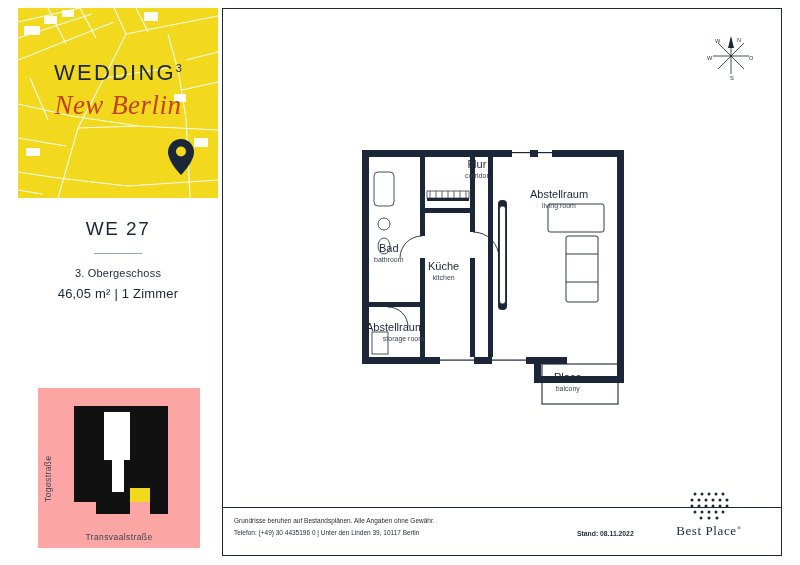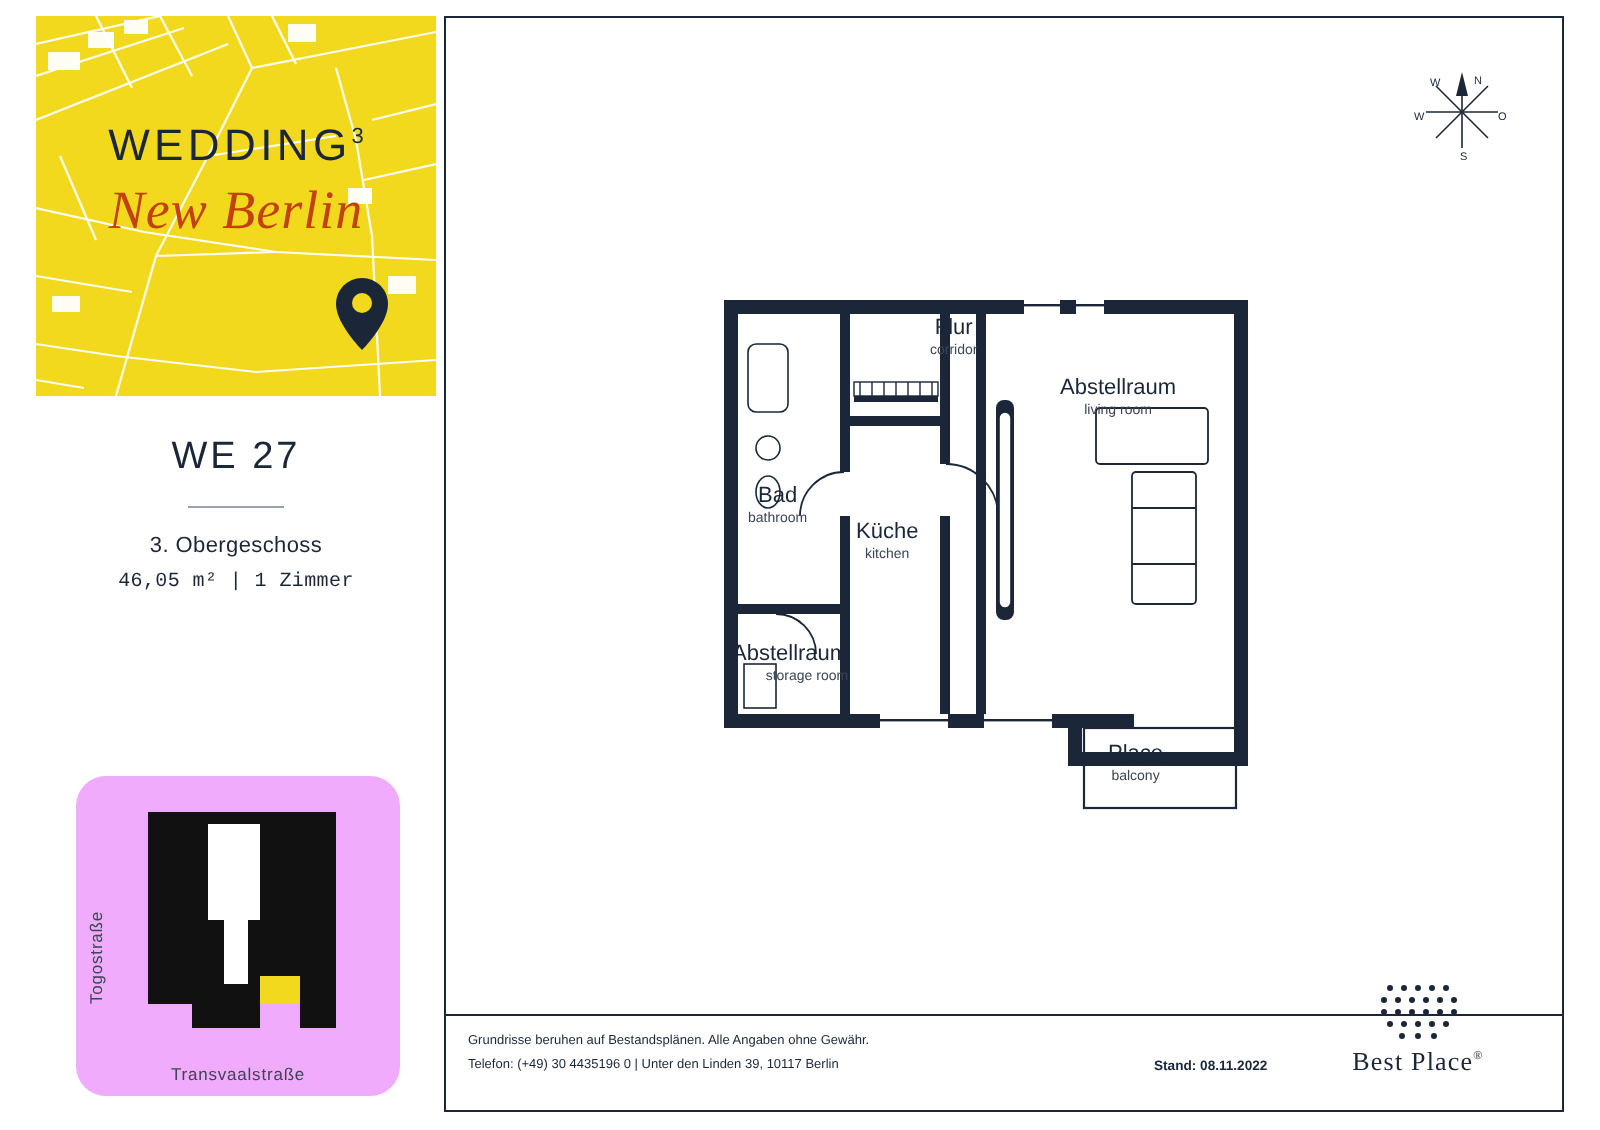--- a/index.html
+++ b/index.html
@@ -83,33 +83,31 @@
     background: #9aa3ad;
     margin: 13px auto 13px;
   }
   .unit-floor {
     font-size: 11px;
     color: #1b2738;
     margin-bottom: 7px;
     letter-spacing: .2px;
   }
   .unit-area {
-    font-size: 10px;
+    font-size: 13px;
     color: #1b2738;
     letter-spacing: .2px;
-    font-family: Liberation Mono, monospace;
   }
 
   
   .siteplan {
     position: absolute;
     left: 20px; top: 380px;
     width: 162px; height: 160px;
-    background: #f0abfc;
-    border-radius: 15px;
+    background: #fca5a5;
   }
   .street-left {
     position: absolute;
     left: 2px; top: 36px;
     width: 16px; height: 110px;
     color: #3b4553;
     font-size: 8.5px;
     letter-spacing: .4px;
     writing-mode: vertical-rl;
     transform: rotate(180deg);

